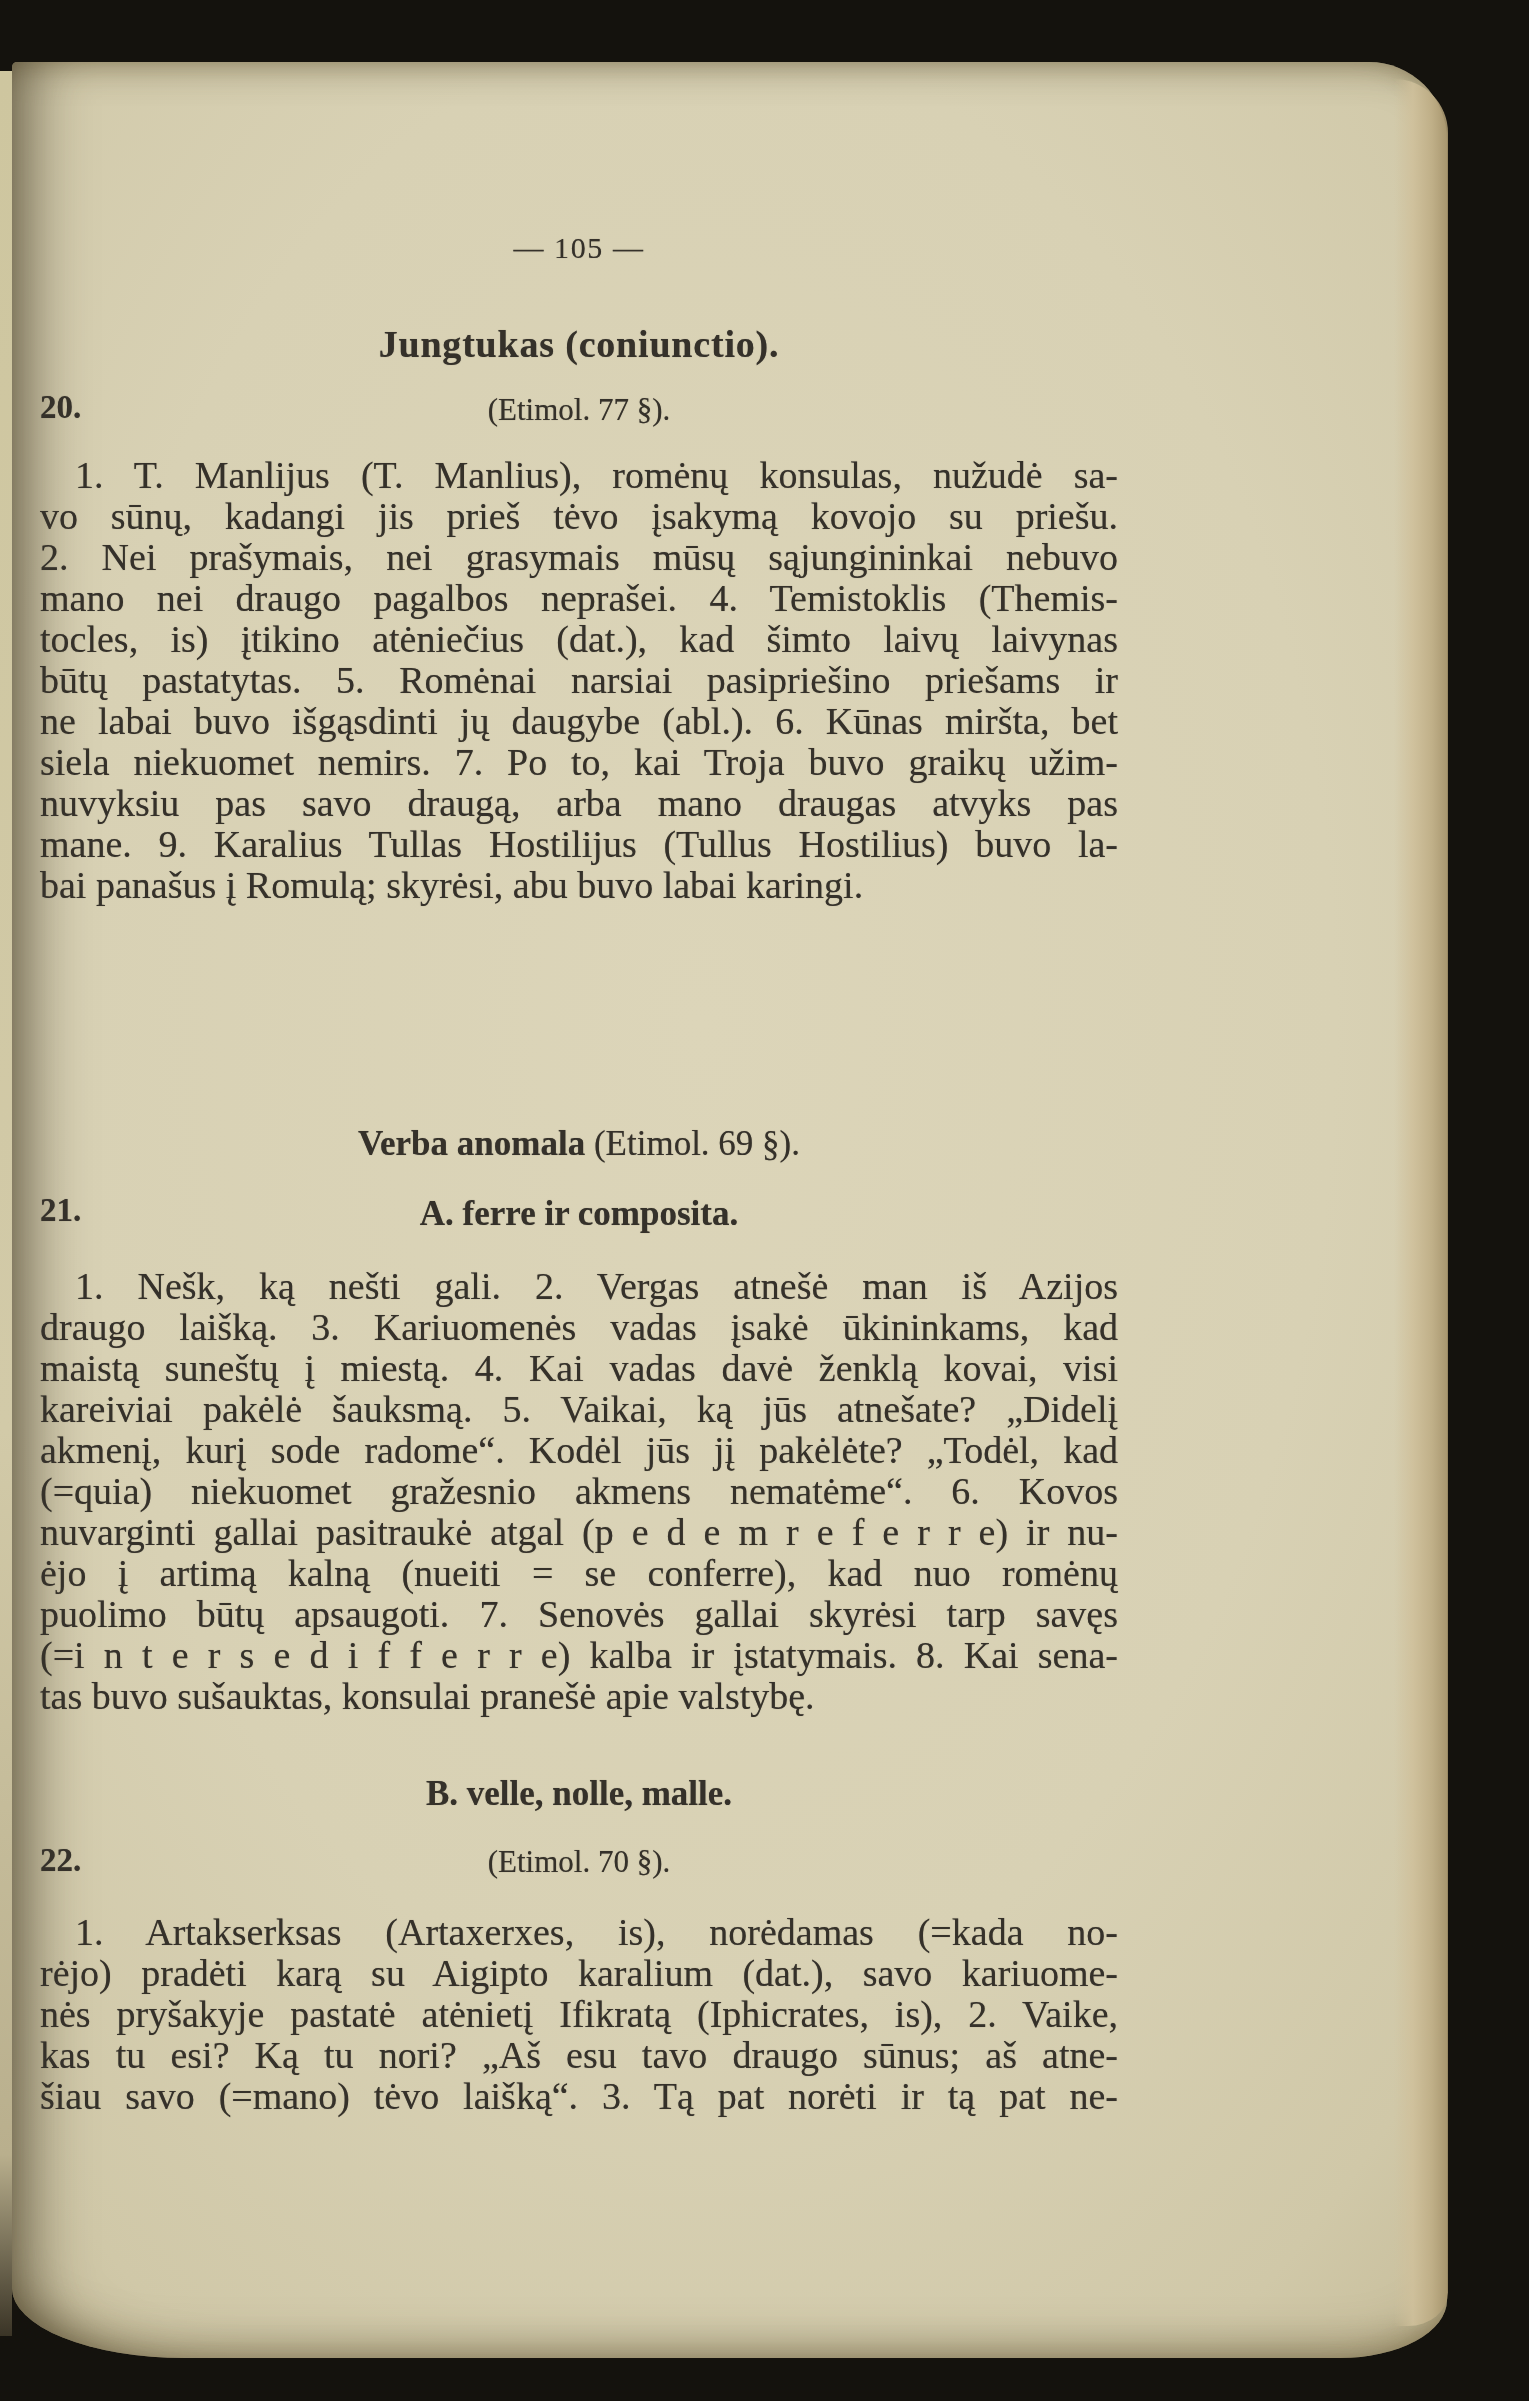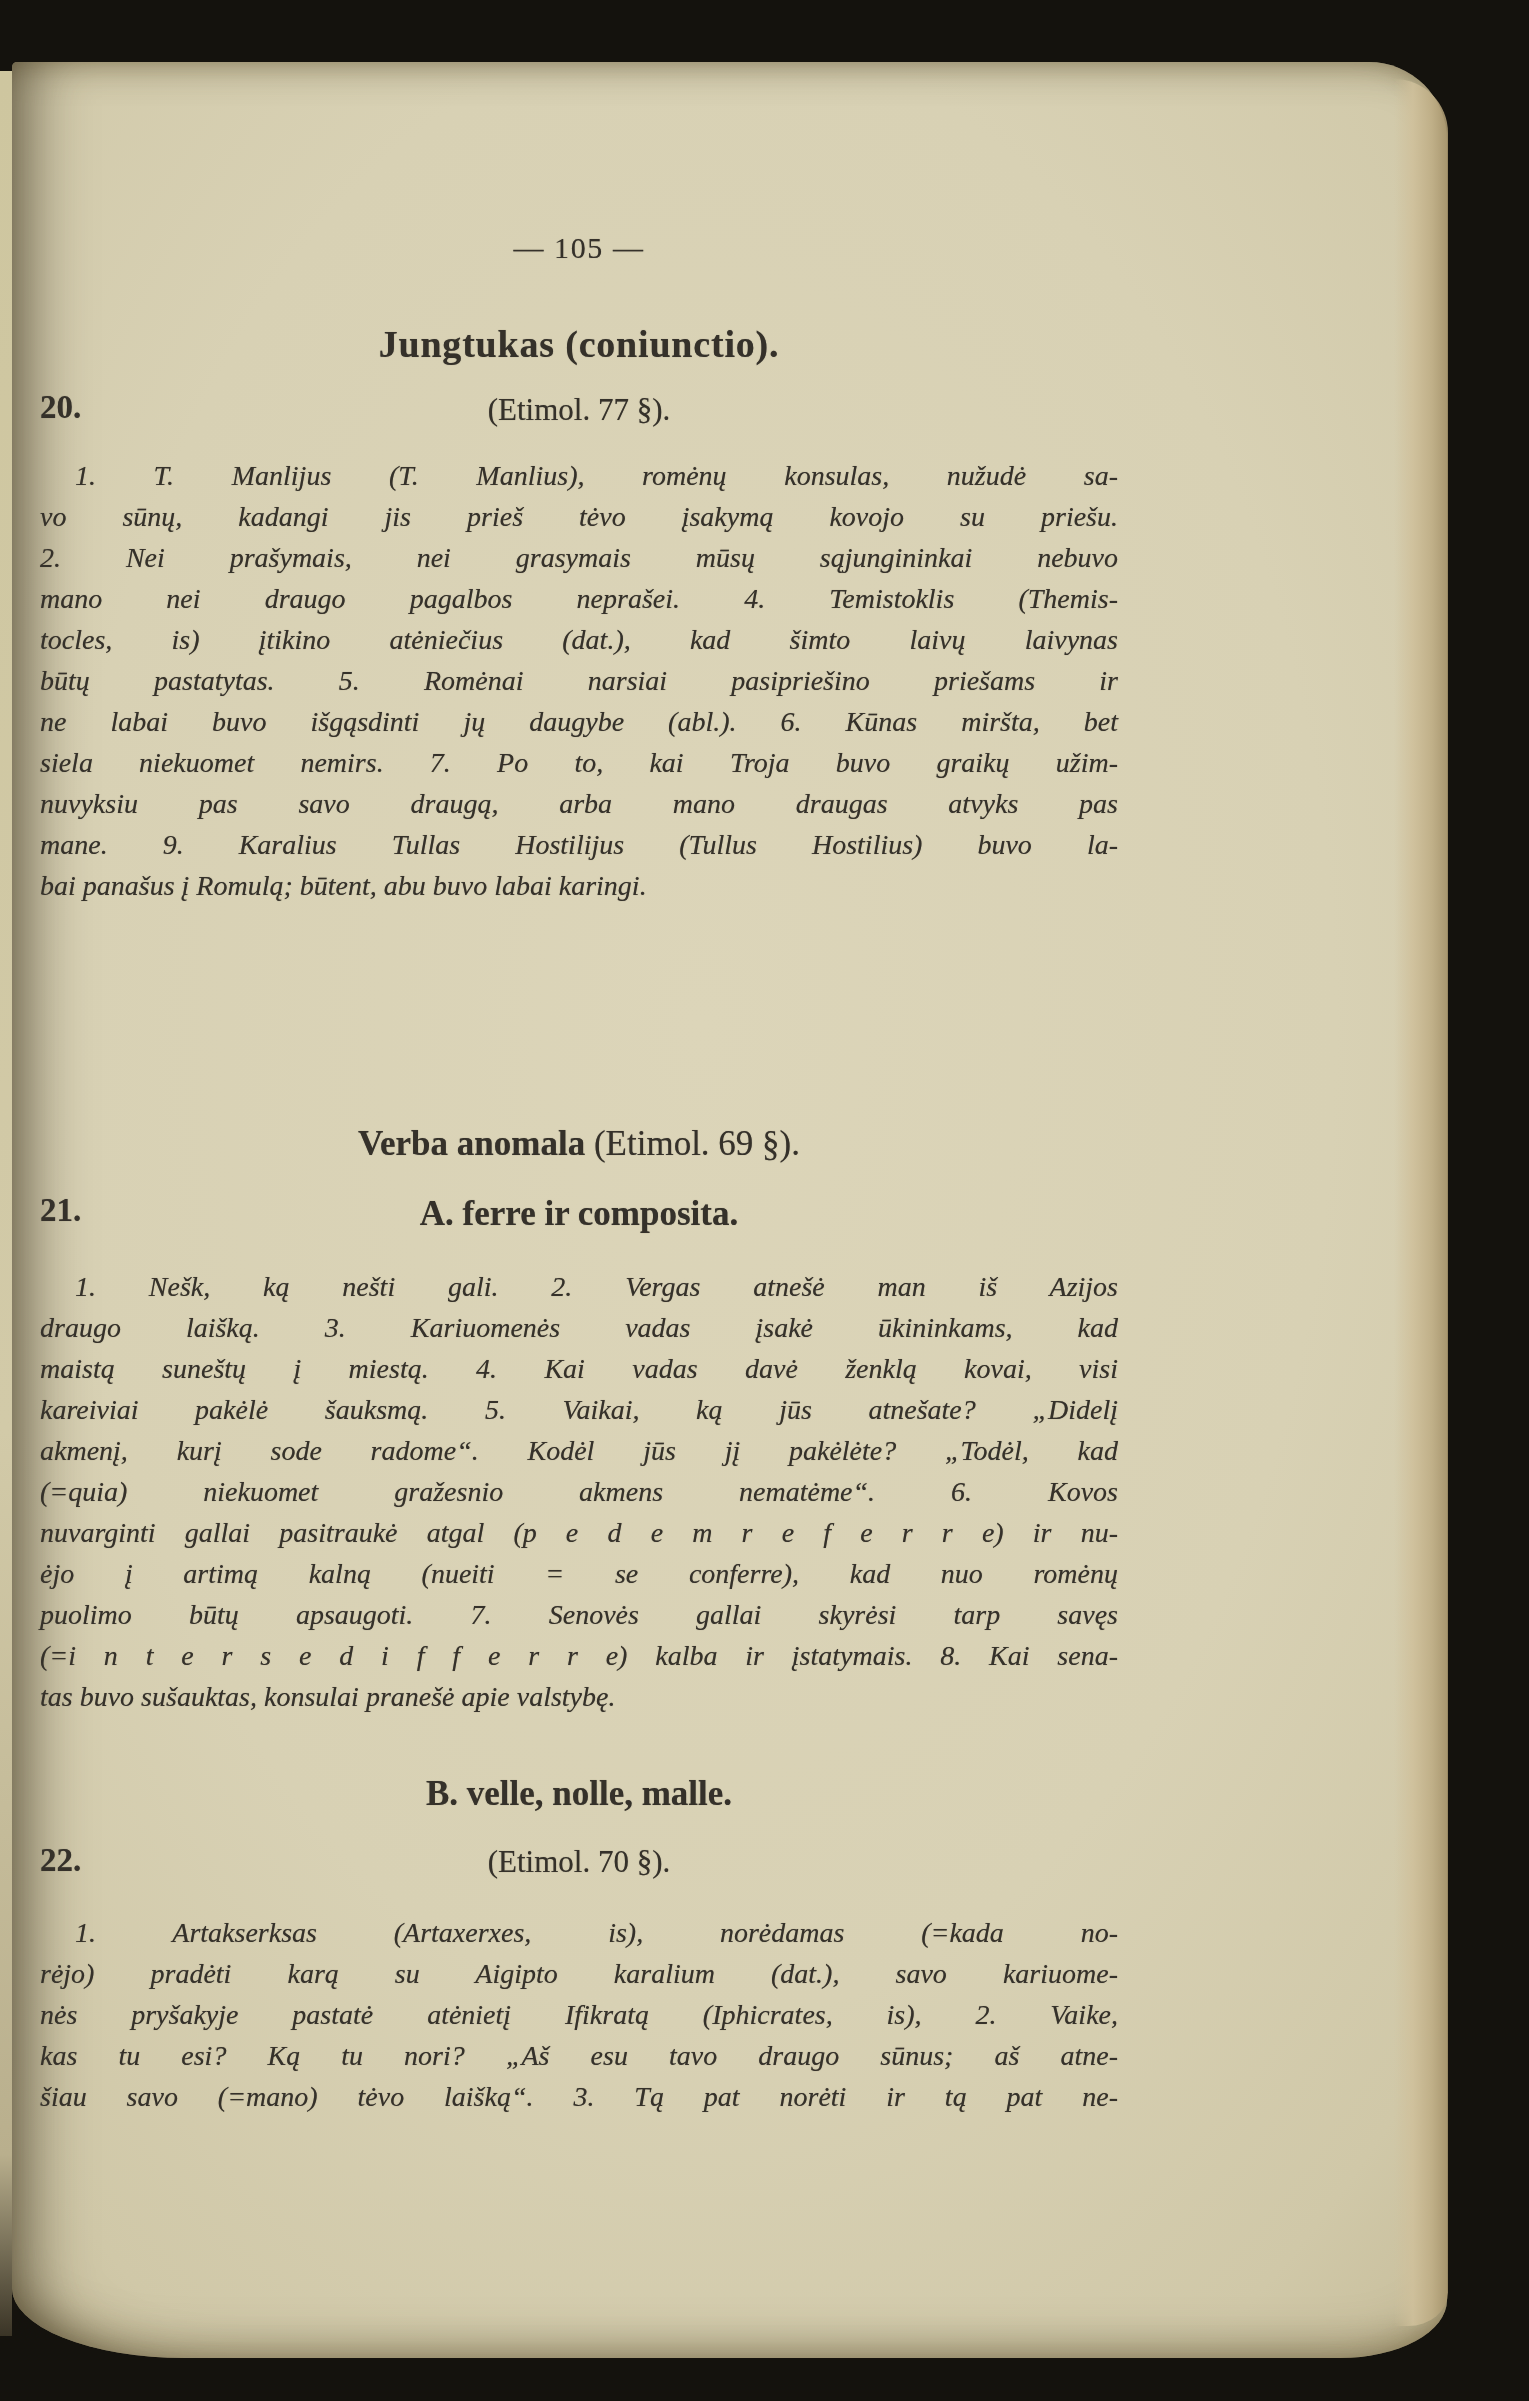--- a/index.html
+++ b/index.html
@@ -41,21 +41,21 @@
   .pageno{top:231px;font-size:30px;letter-spacing:1.6px;}
   .h-main{top:322px;font-size:38px;font-weight:bold;letter-spacing:0.8px;}
   .h-sub{font-size:31px;}
   .h-bold{font-weight:bold;}
   .exnum{position:absolute;left:40px;font-size:33px;font-weight:bold;}
   .ex20{top:389px;} .sub20{top:392px;}
   .h-verba{top:1124px;font-size:35px;}
   .ex21{top:1192px;text-align:right;} .sub21{top:1194px;font-size:35px;font-weight:bold;}
   .h-velle{top:1774px;font-size:35px;font-weight:bold;}
   .ex22{top:1842px;} .sub22{top:1844px;}
-  .para{font-size:28px;line-height:41px;font-style:italic;}
+  .para{font-size:38px;line-height:41px;}
   .p20{top:455px;} .p21{top:1266px;} .p22{top:1912px;}
   .line{text-align:justify;text-align-last:justify;white-space:nowrap;}
   .line.noj{text-align-last:left;}
   .line.indent{text-indent:35px;}
   
   .textlayer{text-shadow:0 0 0.8px rgba(53,49,42,.55);}
 </style>
 </head>
 <body>
 
@@ -78,21 +78,21 @@
         <div class="line indent">1. T. Manlijus (T. Manlius), romėnų konsulas, nužudė sa-</div>
         <div class="line">vo sūnų, kadangi jis prieš tėvo įsakymą kovojo su priešu.</div>
         <div class="line">2. Nei prašymais, nei grasymais mūsų sąjungininkai nebuvo</div>
         <div class="line">mano nei draugo pagalbos neprašei. 4. Temistoklis (Themis-</div>
         <div class="line">tocles, is) įtikino atėniečius (dat.), kad šimto laivų laivynas</div>
         <div class="line">būtų pastatytas. 5. Romėnai narsiai pasipriešino priešams ir</div>
         <div class="line">ne labai buvo išgąsdinti jų daugybe (abl.). 6. Kūnas miršta, bet</div>
         <div class="line">siela niekuomet nemirs. 7. Po to, kai Troja buvo graikų užim-</div>
         <div class="line">nuvyksiu pas savo draugą, arba mano draugas atvyks pas</div>
         <div class="line">mane. 9. Karalius Tullas Hostilijus (Tullus Hostilius) buvo la-</div>
-        <div class="line noj">bai panašus į Romulą; būtent, abu buvo labai karingi.</div>
+        <div class="line noj">bai panašus į Romulą; skyrėsi, abu buvo labai karingi.</div>
       </div>
 
     <div class="block center h-verba">
       <span class="h-bold">Verba anomala</span><span> (Etimol. 69 §).</span>
     </div>
 
     <div class="exnum ex21">21.</div>
     <div class="block center sub21">A. ferre ir composita.</div>
 
     <div class="block para p21">

